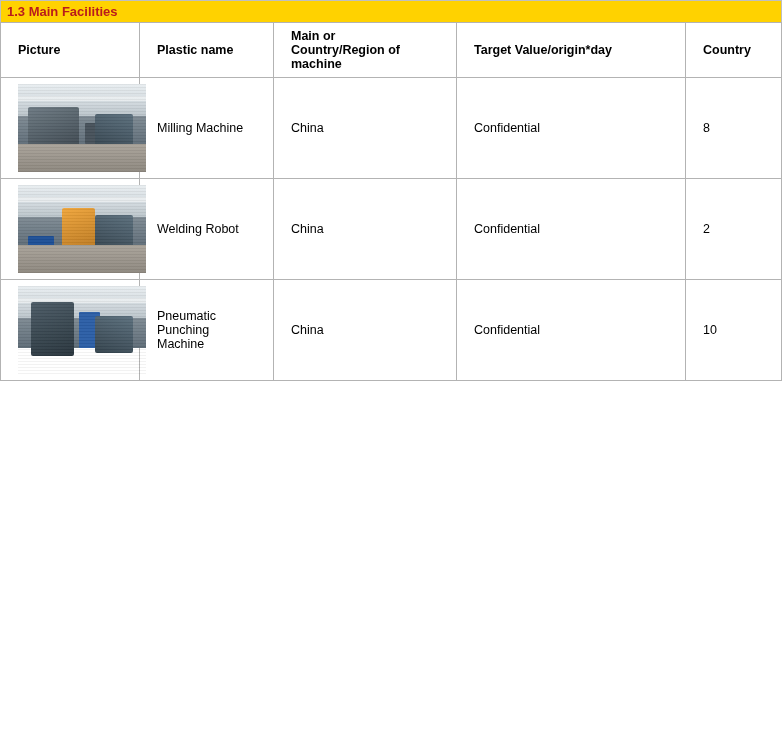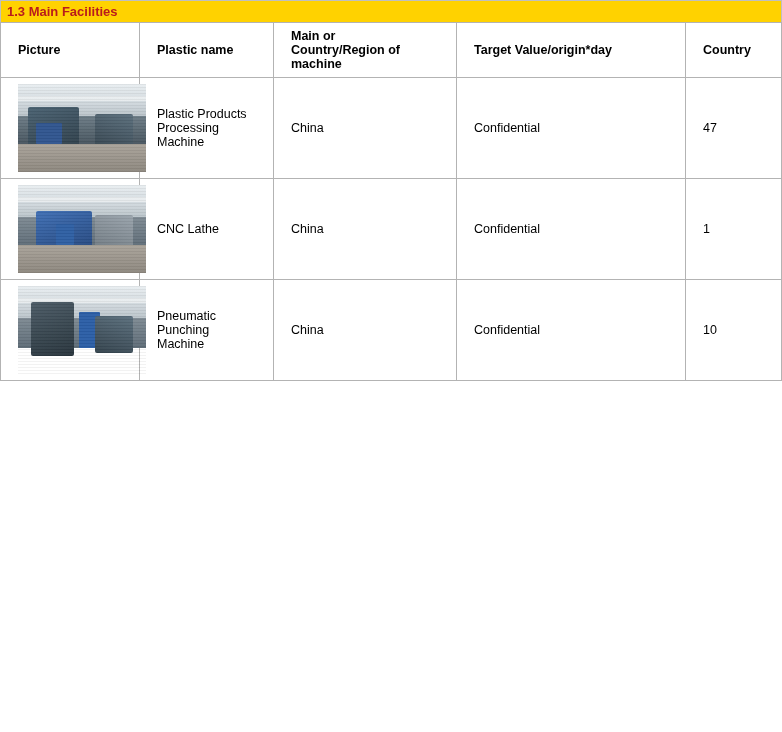--- a/index.html
+++ b/index.html
@@ -146,53 +146,53 @@
           <span>Main or</span><br>
           <span>Country/Region of machine</span>
         </th>
         <th>Target Value/origin*day</th>
         <th>Country</th>
       </tr>
     </thead>
     <tbody>
       <tr>
         <td class="pic-cell">
-          <span class="photo p-plastic">
+          <span class="photo p-mill">
             <span class="sky"></span>
               <span class="beam"></span>
               <span class="mid"></span>
               <span class="m1"></span>
               <span class="accent"></span>
               <span class="m2"></span>
               <span class="floor"></span>
               <span class="grain"></span>
           </span>
         </td>
-        <td>Plastic Products Processing Machine</td>
+        <td>Milling Machine</td>
         <td>China</td>
         <td>Confidential</td>
-        <td>47</td>
+        <td>8</td>
       </tr>
       <tr>
         <td class="pic-cell">
-          <span class="photo p-cnc">
+          <span class="photo p-weld">
             <span class="sky"></span>
               <span class="beam"></span>
               <span class="mid"></span>
               <span class="m1"></span>
               <span class="accent"></span>
               <span class="m2"></span>
               <span class="floor"></span>
               <span class="grain"></span>
           </span>
         </td>
-        <td>CNC Lathe</td>
+        <td>Welding Robot</td>
         <td>China</td>
         <td>Confidential</td>
-        <td>1</td>
+        <td>2</td>
       </tr>
       <tr>
         <td class="pic-cell">
           <span class="photo p-pneu">
             <span class="sky"></span>
               <span class="beam"></span>
               <span class="mid"></span>
               <span class="m1"></span>
               <span class="accent"></span>
               <span class="m2"></span>

